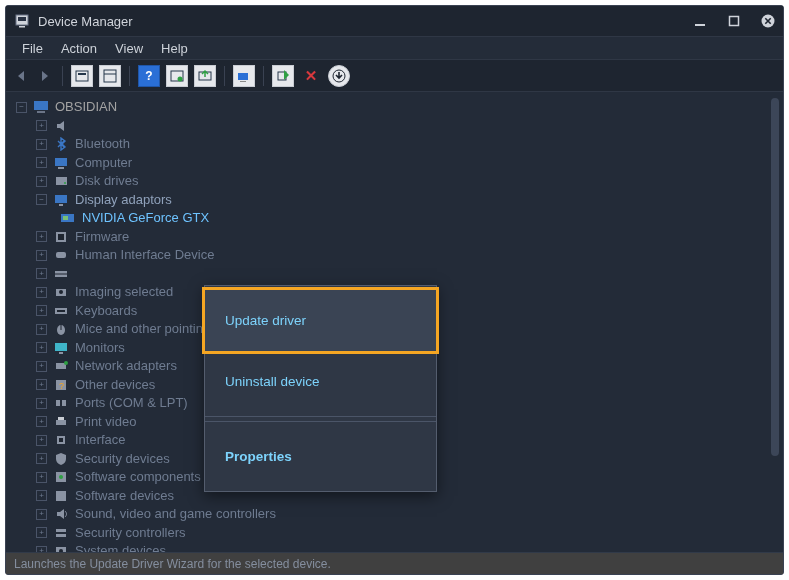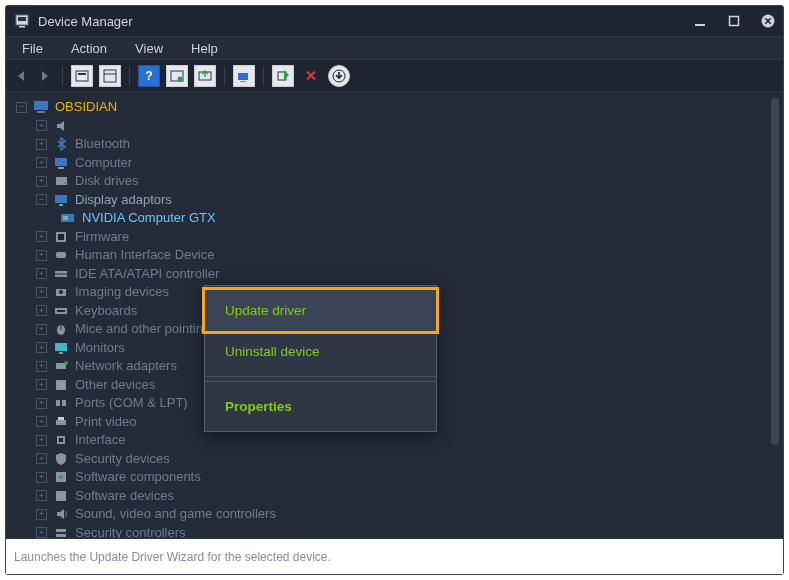--- a/index.html
+++ b/index.html
@@ -49,21 +49,21 @@
     display: inline-flex;
     align-items: center;
     justify-content: center;
     cursor: pointer;
   }
   
   .menubar {
     height: 24px;
     display: flex;
     align-items: center;
-    gap: 12px;
+    gap: 2px;
     padding: 0 8px;
     background: #242c39;
     border-top: 1px solid #2f3745;
     border-bottom: 1px solid #2f3745;
   }
   .menubar .menu {
     color: #cdd2d9;
     font-size: 13px;
     padding: 2px 8px;
     cursor: pointer;
@@ -131,21 +131,21 @@
     margin-right: 6px;
     line-height: 1;
   }
   .tree .ic {
     width: 16px; height: 14px;
     margin-right: 6px;
     display: inline-flex;
     align-items: center;
     justify-content: center;
   }
-  .tree .root .label { color: #eab308; }
+  .tree .root .label { color: #a3a3a3; }
   .tree .open > .row .label.cat { color: #8fa1ba; }
   .tree .selected .label { color: #6ec3ff; }
   .indent-0 { padding-left: 0px; }
   .indent-1 { padding-left: 20px; }
   .indent-2 { padding-left: 44px; }
   
   .scrollbar {
     position: absolute;
     right: 4px; top: 6px; bottom: 6px;
     width: 8px;
@@ -162,38 +162,38 @@
     position: absolute;
     left: 198px;
     top: 193px;
     width: 233px;
     background: #2f3745;
     border: 1px solid #545d6e;
     padding: 4px 0;
     box-shadow: 0 4px 14px rgba(0,0,0,0.5);
   }
   .ctxmenu .item {
-    color: #84cc16;
+    color: #7dd3fc;
     font-size: 13.5px;
-    padding: 13px 20px;
+    padding: 23px 20px;
     cursor: pointer;
   }
   .ctxmenu .item.highlight {
     background: #3a4454;
     outline: 3px solid #f5a623;
     outline-offset: 0;
   }
   .ctxmenu .item.bold { font-weight: 700; }
   .ctxmenu .divider {
     height: 1px; background: #4b5568; margin: 4px 0;
   }
   
   .statusbar {
-    height: 36px;
-    background: #ffffff;
+    height: 22px;
+    background: #404040;
     border-top: 1px solid #313a49;
     color: #848e9e;
     font-size: 12px;
     padding: 2px 8px;
     display: flex; align-items: center;
     font-style: normal;
   }
   
   .ic svg { width: 16px; height: 14px; }
 </style>
@@ -370,21 +370,21 @@
               </span>
               <span class="label cat">Display adaptors</span>
             </div>
             <div class="row indent-2 selected">
               <span class="ic">
                 <svg viewBox="0 0 16 14">
                   <rect x="1" y="3" width="13" height="8" fill="#3a76c4"></rect>
                   <rect x="3" y="5" width="5" height="4" fill="#78c078"></rect>
                 </svg>
               </span>
-              <span class="label">NVIDIA Computer GTX</span>
+              <span class="label">NVIDIA GeForce GTX</span>
             </div>
           </div>
           <div>
             <div class="row indent-1">
               <span class="tw">+</span>
               <span class="ic">
                 <svg viewBox="0 0 14 14">
                   <rect x="2" y="2" width="10" height="10" fill="#8a93a3"></rect>
                   <rect x="4" y="4" width="6" height="6" fill="#1e2530"></rect>
                 </svg>
@@ -405,33 +405,32 @@
           </div>
           <div>
             <div class="row indent-1">
               <span class="tw">+</span>
               <span class="ic">
                 <svg viewBox="0 0 14 14">
                   <rect x="1" y="4" width="12" height="6" fill="#8a93a3"></rect>
                   <line x1="1" y1="7" x2="13" y2="7" stroke="#1e2530"></line>
                 </svg>
               </span>
-              <span class="label cat">IDE ATA/ATAPI controller</span>
             </div>
           </div>
           <div>
             <div class="row indent-1">
               <span class="tw">+</span>
               <span class="ic">
                 <svg viewBox="0 0 14 14">
                   <rect x="2" y="4" width="10" height="7" fill="#8a93a3"></rect>
                   <circle cx="7" cy="7" r="2" fill="#1e2530"></circle>
                 </svg>
               </span>
-              <span class="label cat">Imaging devices</span>
+              <span class="label cat">Imaging selected</span>
             </div>
           </div>
           <div>
             <div class="row indent-1">
               <span class="tw">+</span>
               <span class="ic">
                 <svg viewBox="0 0 14 14">
                   <rect x="1" y="4" width="12" height="6" fill="#8a93a3"></rect>
                   <rect x="3" y="6" width="8" height="2" fill="#1e2530"></rect>
                 </svg>

